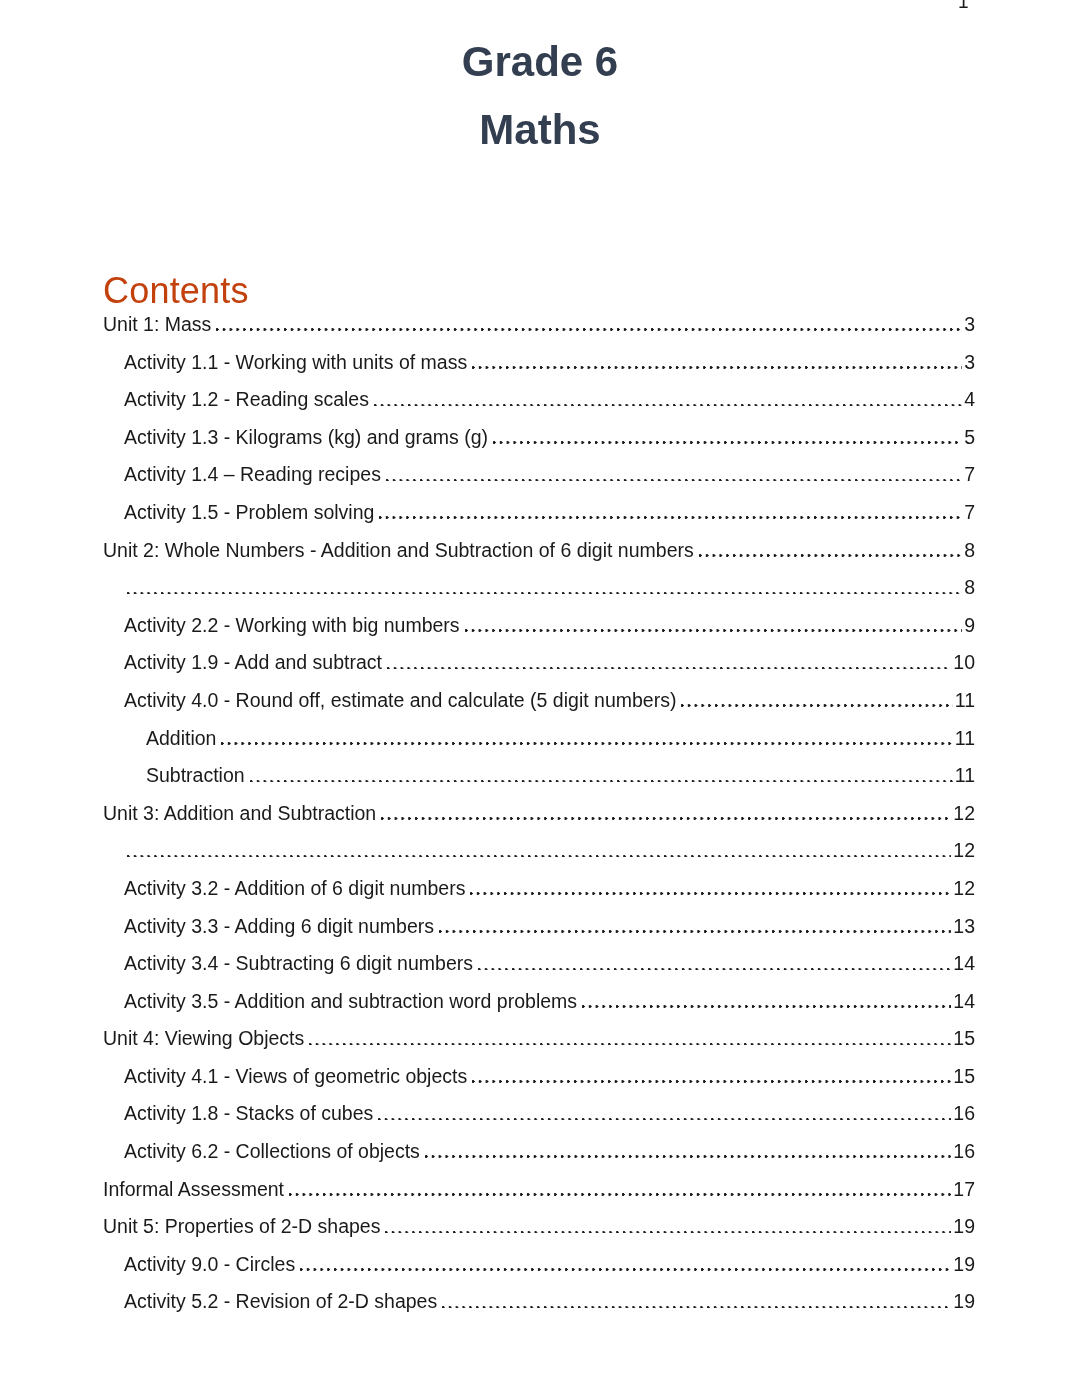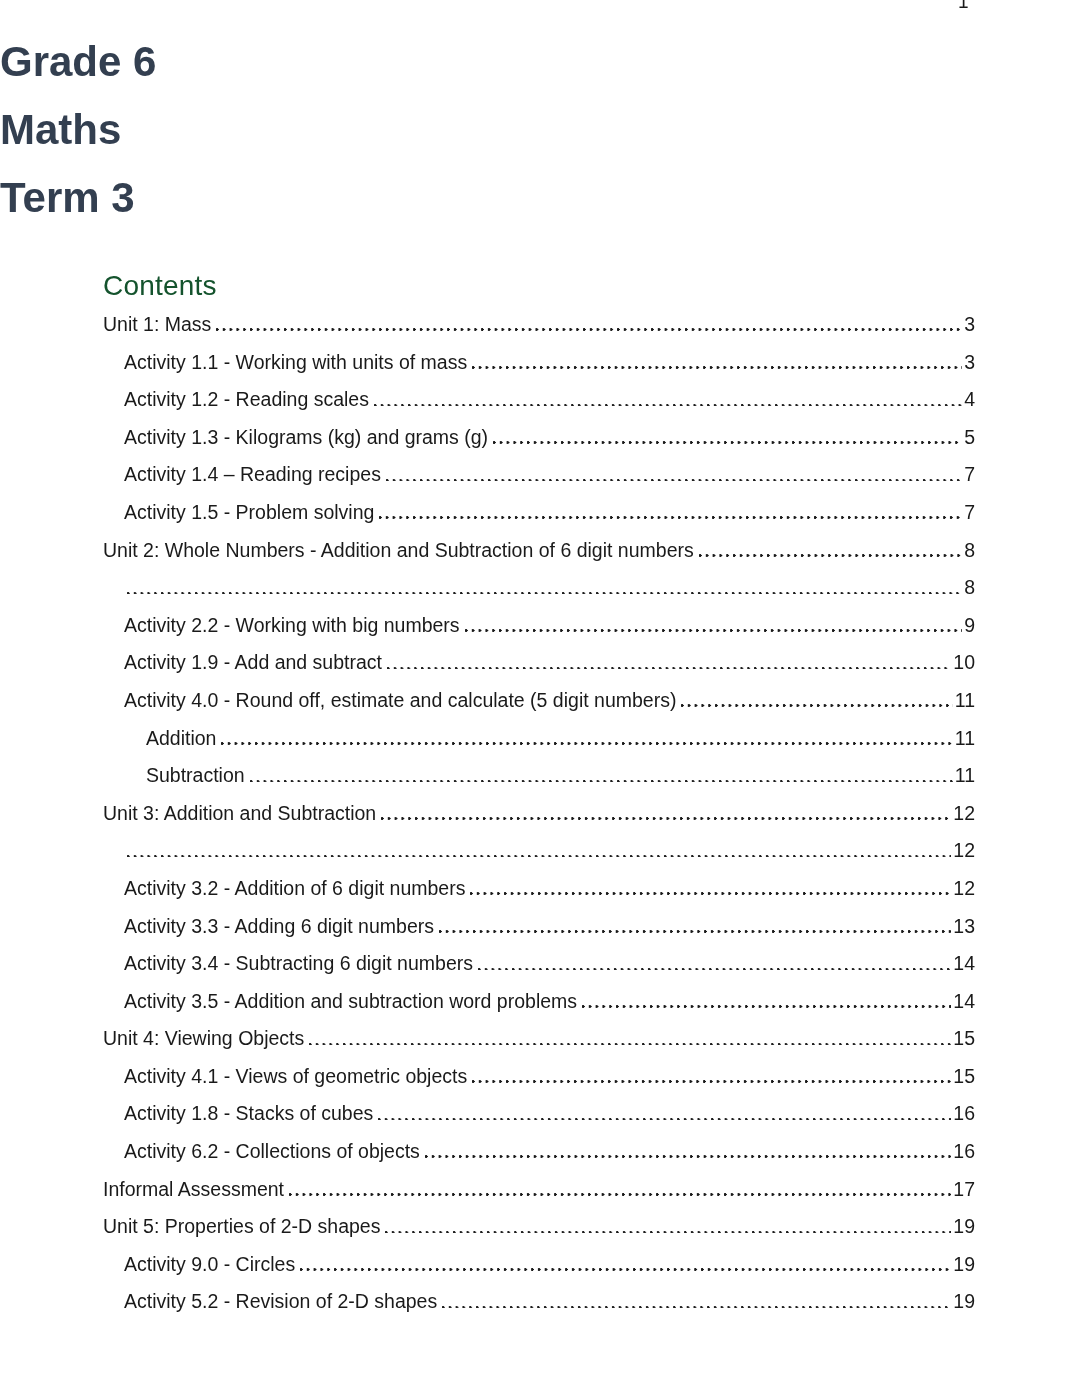--- a/index.html
+++ b/index.html
@@ -21,36 +21,36 @@
     left: 958px;
     font-size: 19px;
     color: #1a1a1a;
   }
 
   .title-block {
     position: absolute;
     top: 28px;
     left: 0;
     width: 100%;
-    text-align: left;
+    text-align: center;
     color: #333F50;
   }
   .title-line {
     font-size: 42px;
     font-weight: bold;
     line-height: 68px;
   }
 
   .contents-heading {
     position: absolute;
     top: 270px;
     left: 103px;
-    font-size: 28px;
+    font-size: 36px;
     font-weight: normal;
-    color: #14532d;
+    color: #c2410c;
     letter-spacing: 0.2px;
   }
 
   .toc {
     position: absolute;
     top: 306px;
     left: 103px;
     right: 105px;
   }
 
@@ -92,21 +92,20 @@
 </head>
 <body>
 
 <div class="page">
 
   <div class="page-num-top">1</div>
 
   <div class="title-block">
     <div class="title-line">Grade 6</div>
     <div class="title-line">Maths</div>
-    <div class="title-line">Term 3</div>
   </div>
 
   <div class="contents-heading">Contents</div>
 
   <div class="toc">
       <div class="toc-row level-1">
         <span class="toc-label">Unit 1: Mass</span>
         <span class="toc-dots"></span>
         <span class="toc-page">3</span>
       </div>

